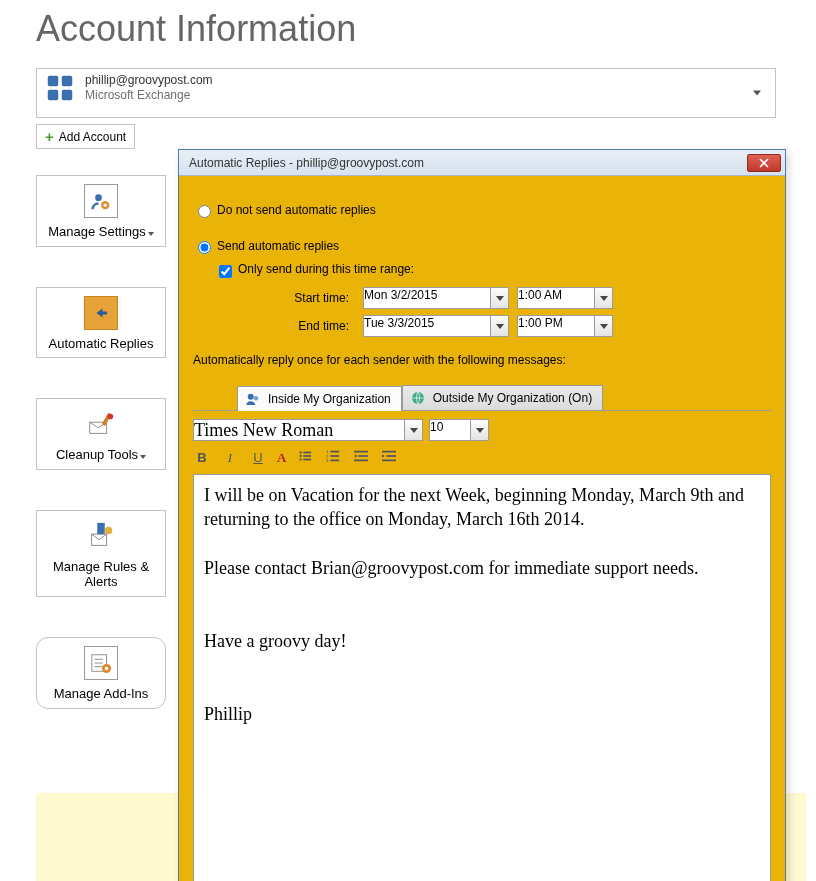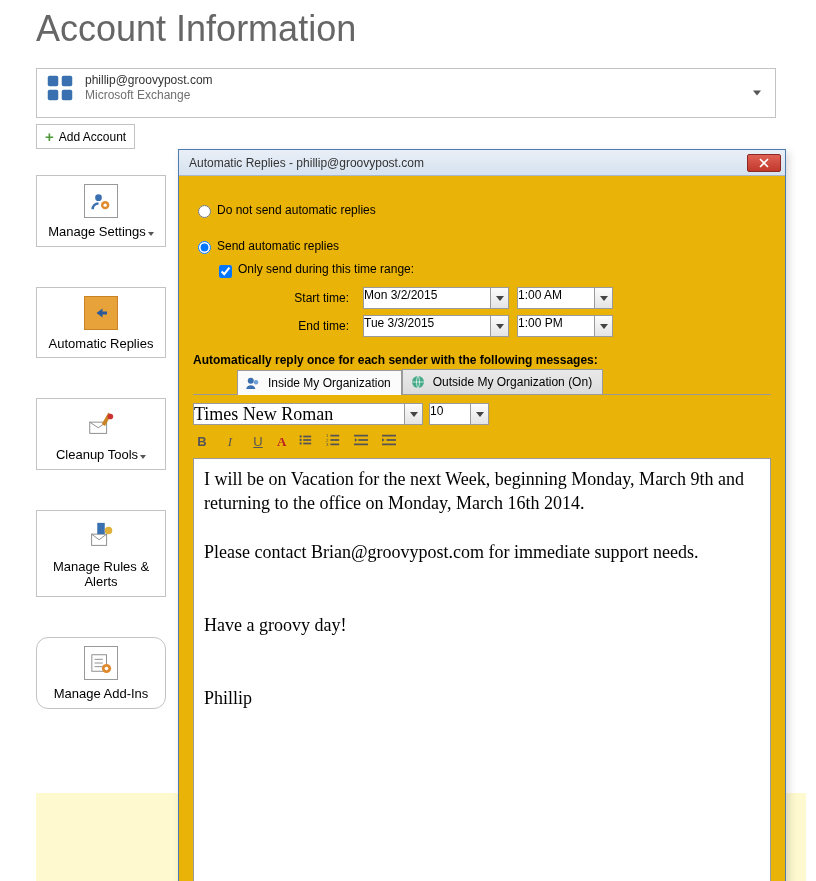--- a/index.html
+++ b/index.html
@@ -133,21 +133,21 @@
   .combo .dd {
     position:absolute; right:0; top:0; bottom:0; width:18px;
     border-left:1px solid #9a9a9a;
     background:linear-gradient(#fcfcfc,#e4e4e4);
     display:flex;align-items:center;justify-content:center;
   }
   .combo .dd::after{
     content:""; width:0;height:0;
     border-left:4px solid transparent;border-right:4px solid transparent;border-top:5px solid #444;
   }
-  .section-label { margin-top:16px; margin-bottom:2px;font-weight:bold; }
+  .section-label { margin-top:16px; margin-bottom:18px; }
   .tabs { display:flex; border-bottom:1px solid #9a9a9a;padding-left:44px; }
   .tab {
     display:flex; align-items:center;
     border:1px solid #9a9a9a;
     border-bottom:none;
     padding:3px 10px 3px 6px;
     margin-right:0;
     background:linear-gradient(#e9e9e9,#dcdcdc);
     font-size:12px;
     cursor:pointer;

